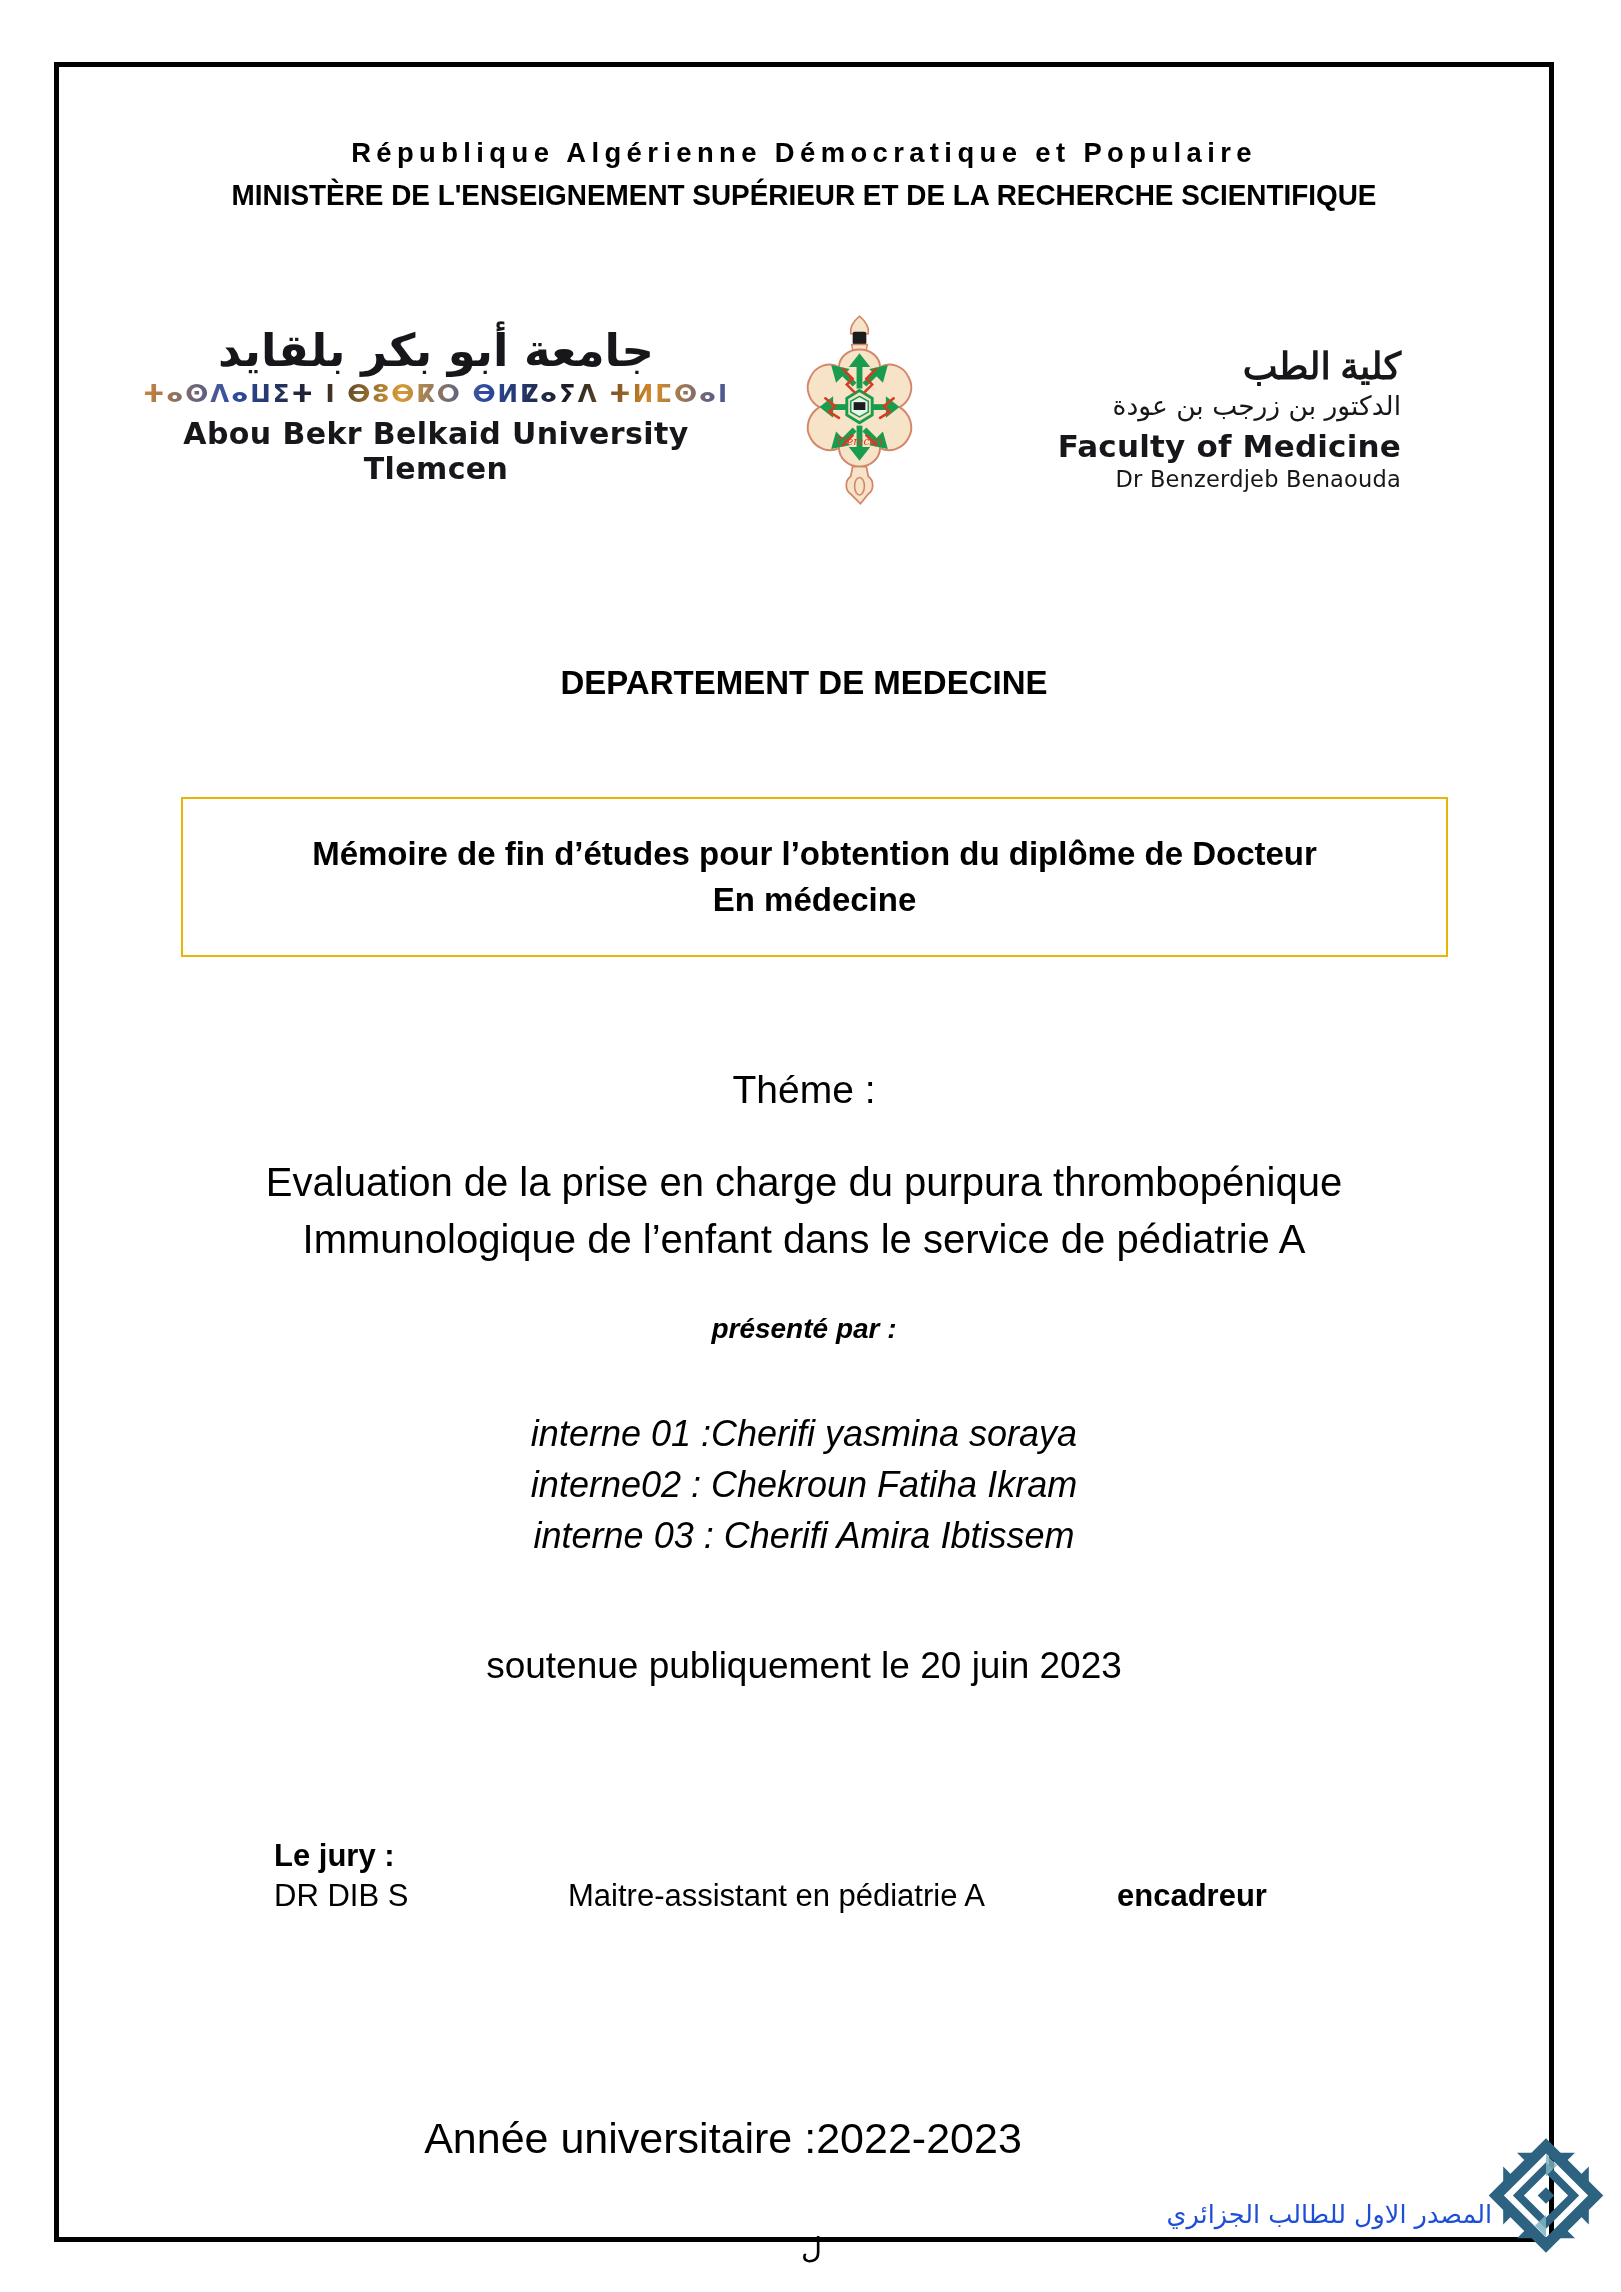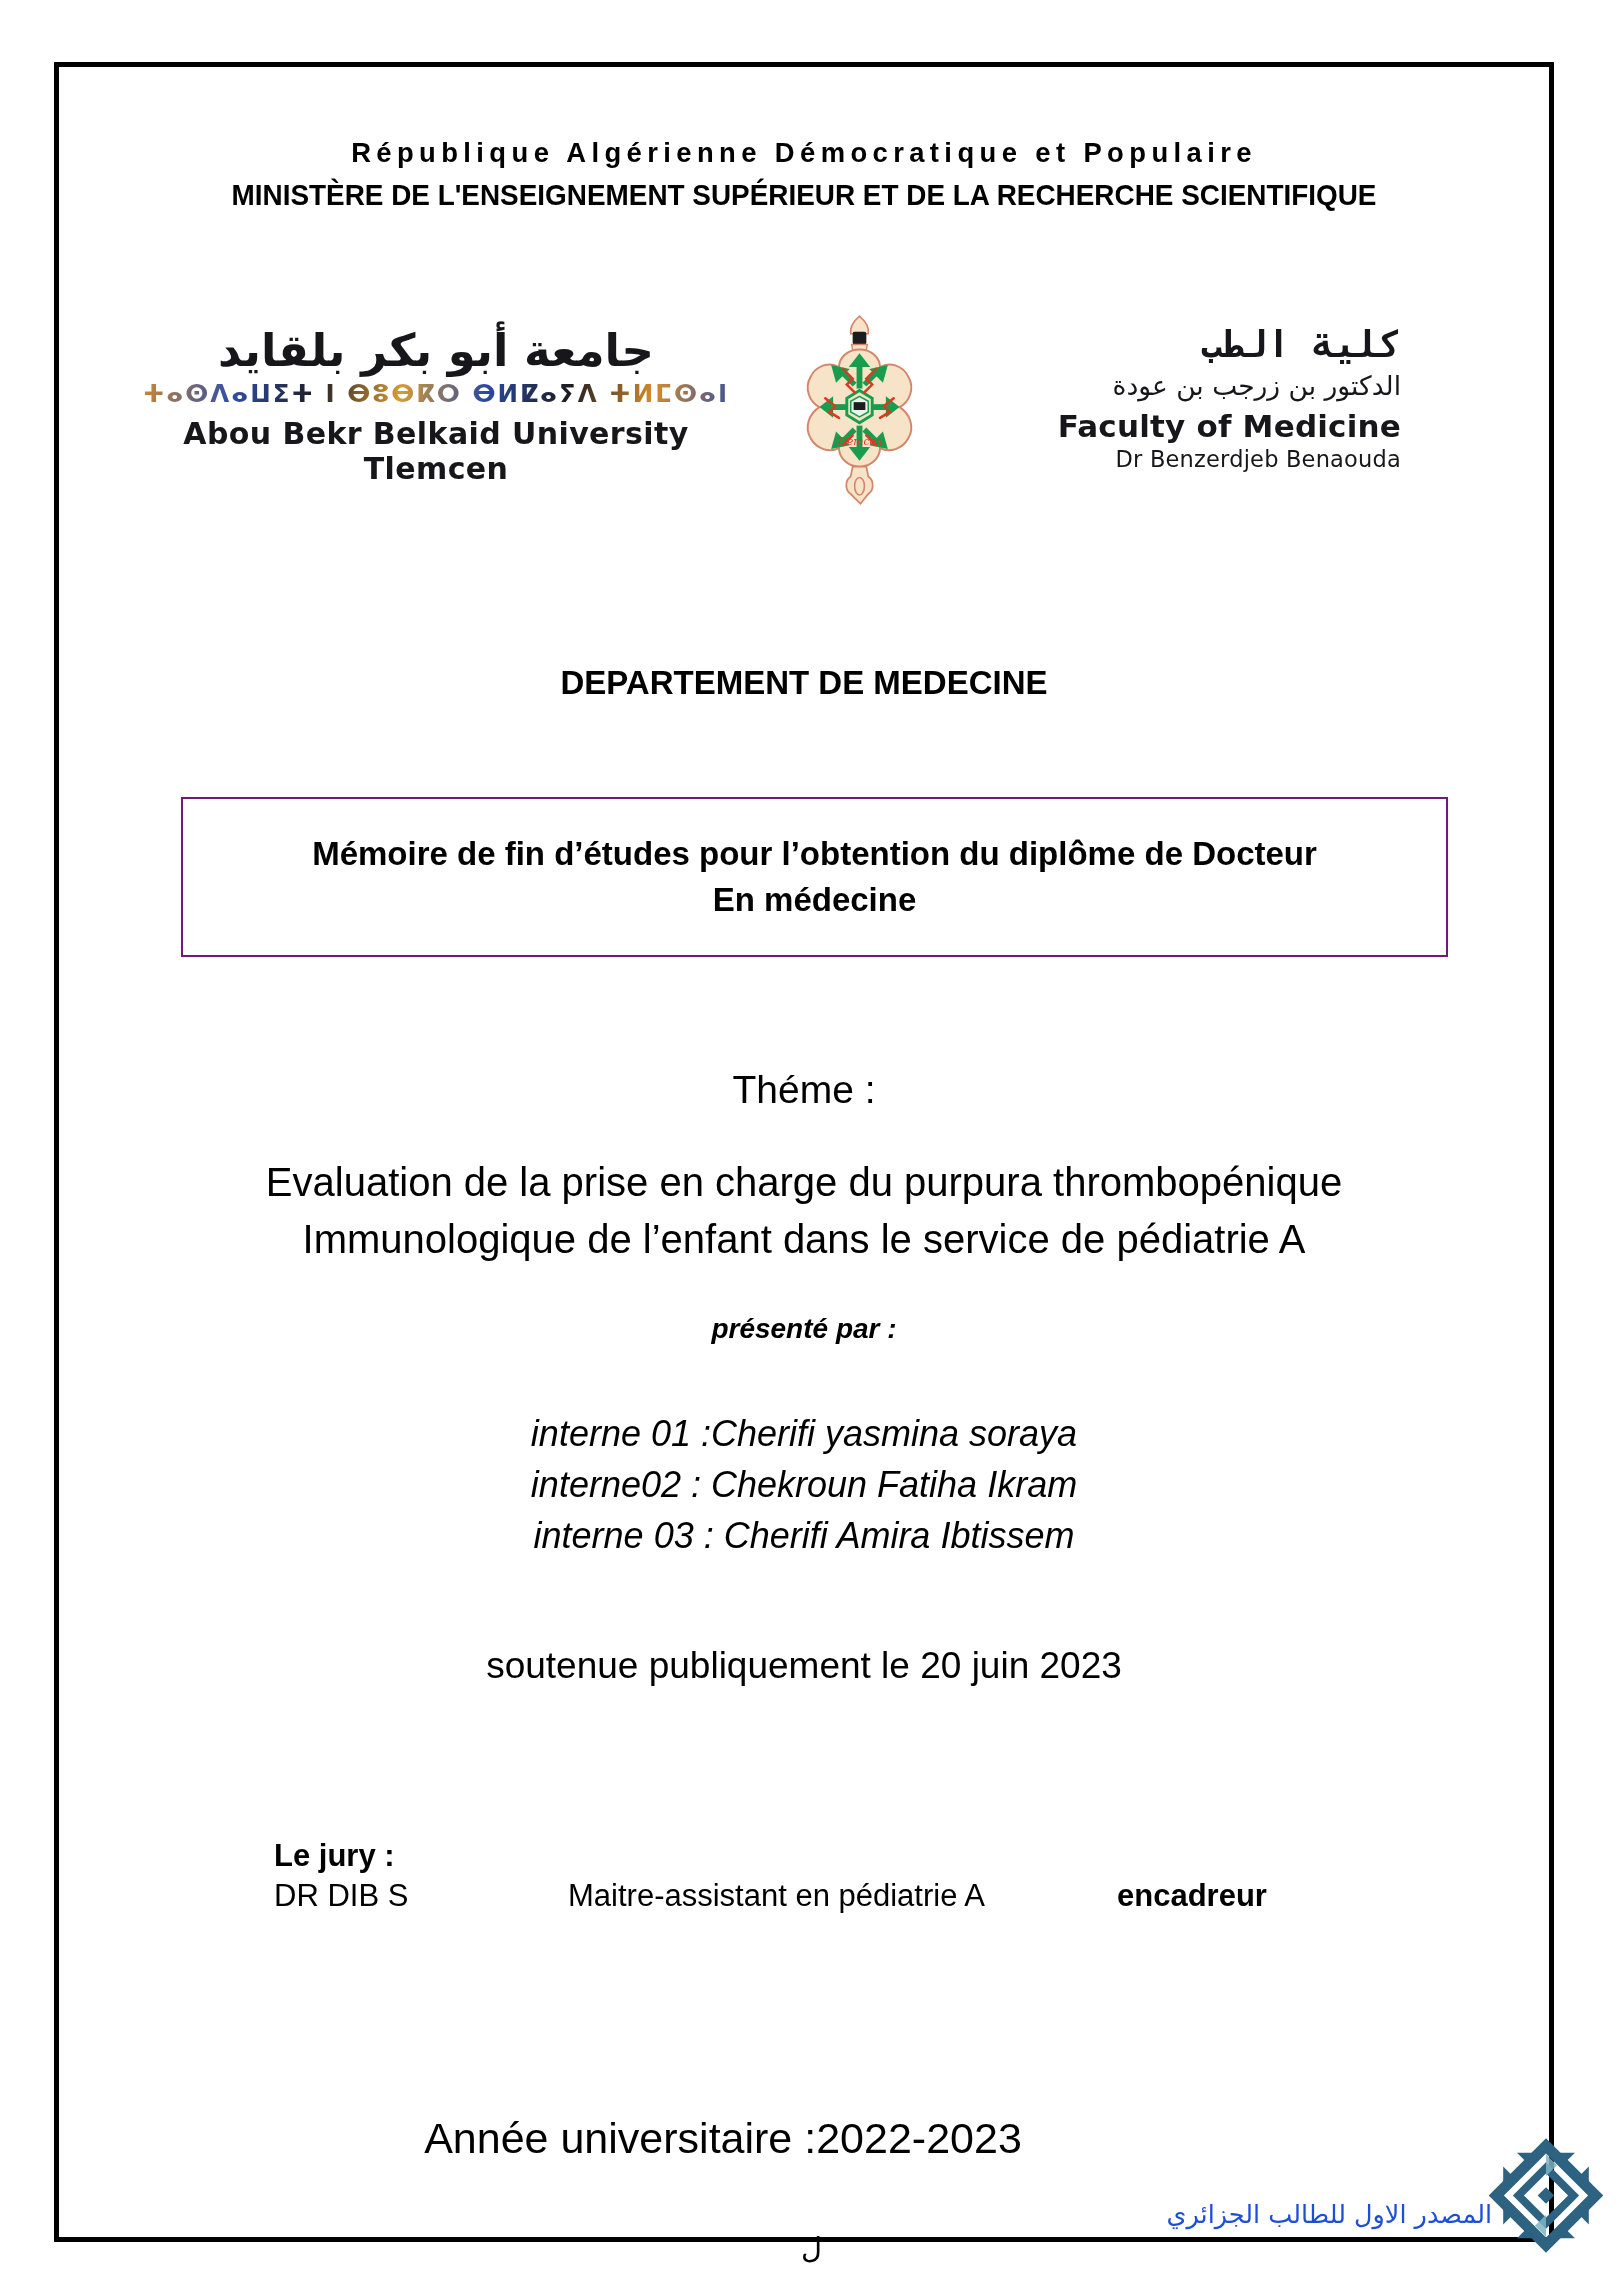--- a/index.html
+++ b/index.html
@@ -117,27 +117,28 @@
 
   
   #fac-logo {
     position: absolute;
     left: 833px;
     top: 13.7px;
     width: 431px;
     text-align: right;
   }
   #fac-arabic1 {
-    font-family: Liberation Mono, monospace;
+    font-family: Liberation Serif, serif;
     font-size: 37px;
     font-weight: bold;
     color: #17171b;
     direction: rtl;
     letter-spacing: 2px;
     line-height: 1.15;
+    margin-top: 20px;
   }
   #fac-arabic2 {
     font-family: "DejaVu Sans", sans-serif;
     font-size: 26.5px;
     color: #17171b;
     direction: rtl;
     letter-spacing: 1px;
     line-height: 1.2;
     margin-top: 2px;
   }
@@ -169,21 +170,21 @@
     color: #000;
   }
 
   
   #diploma-box {
     position: absolute;
     left: 181px;
     top: 797px;
     width: 1267px;
     height: 160px;
-    border: 2px solid #701a75;
+    border: 2px solid #eab308;
     display: flex;
     align-items: center;
     justify-content: center;
   }
   #diploma-text {
     text-align: center;
     font-size: 33px;
     font-weight: bold;
     line-height: 1.38;
     color: #000;

